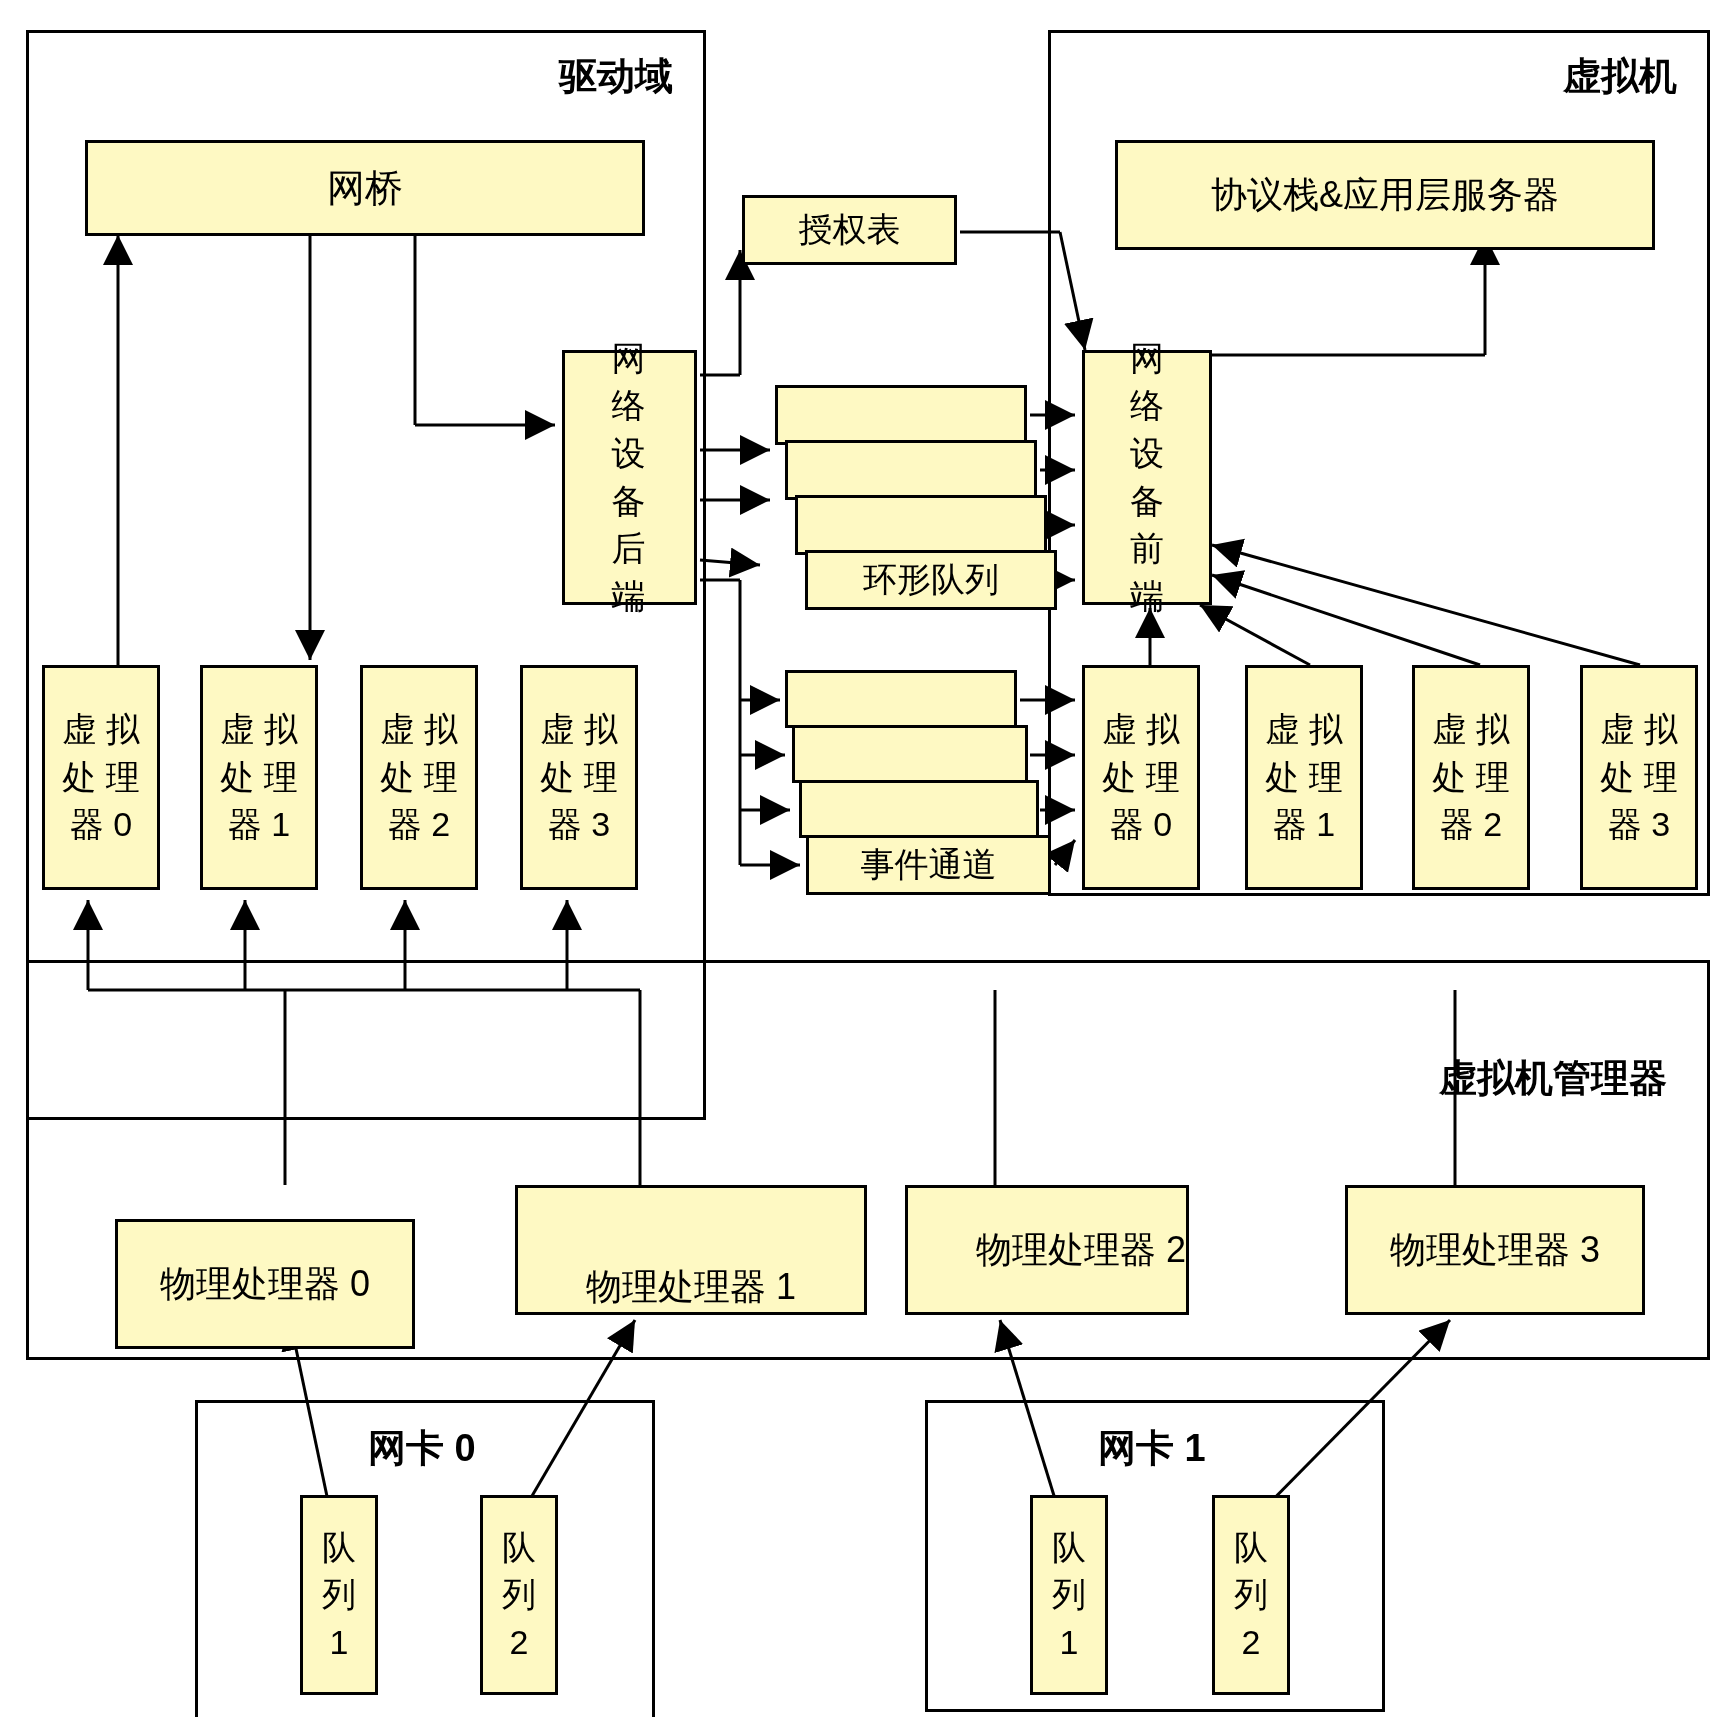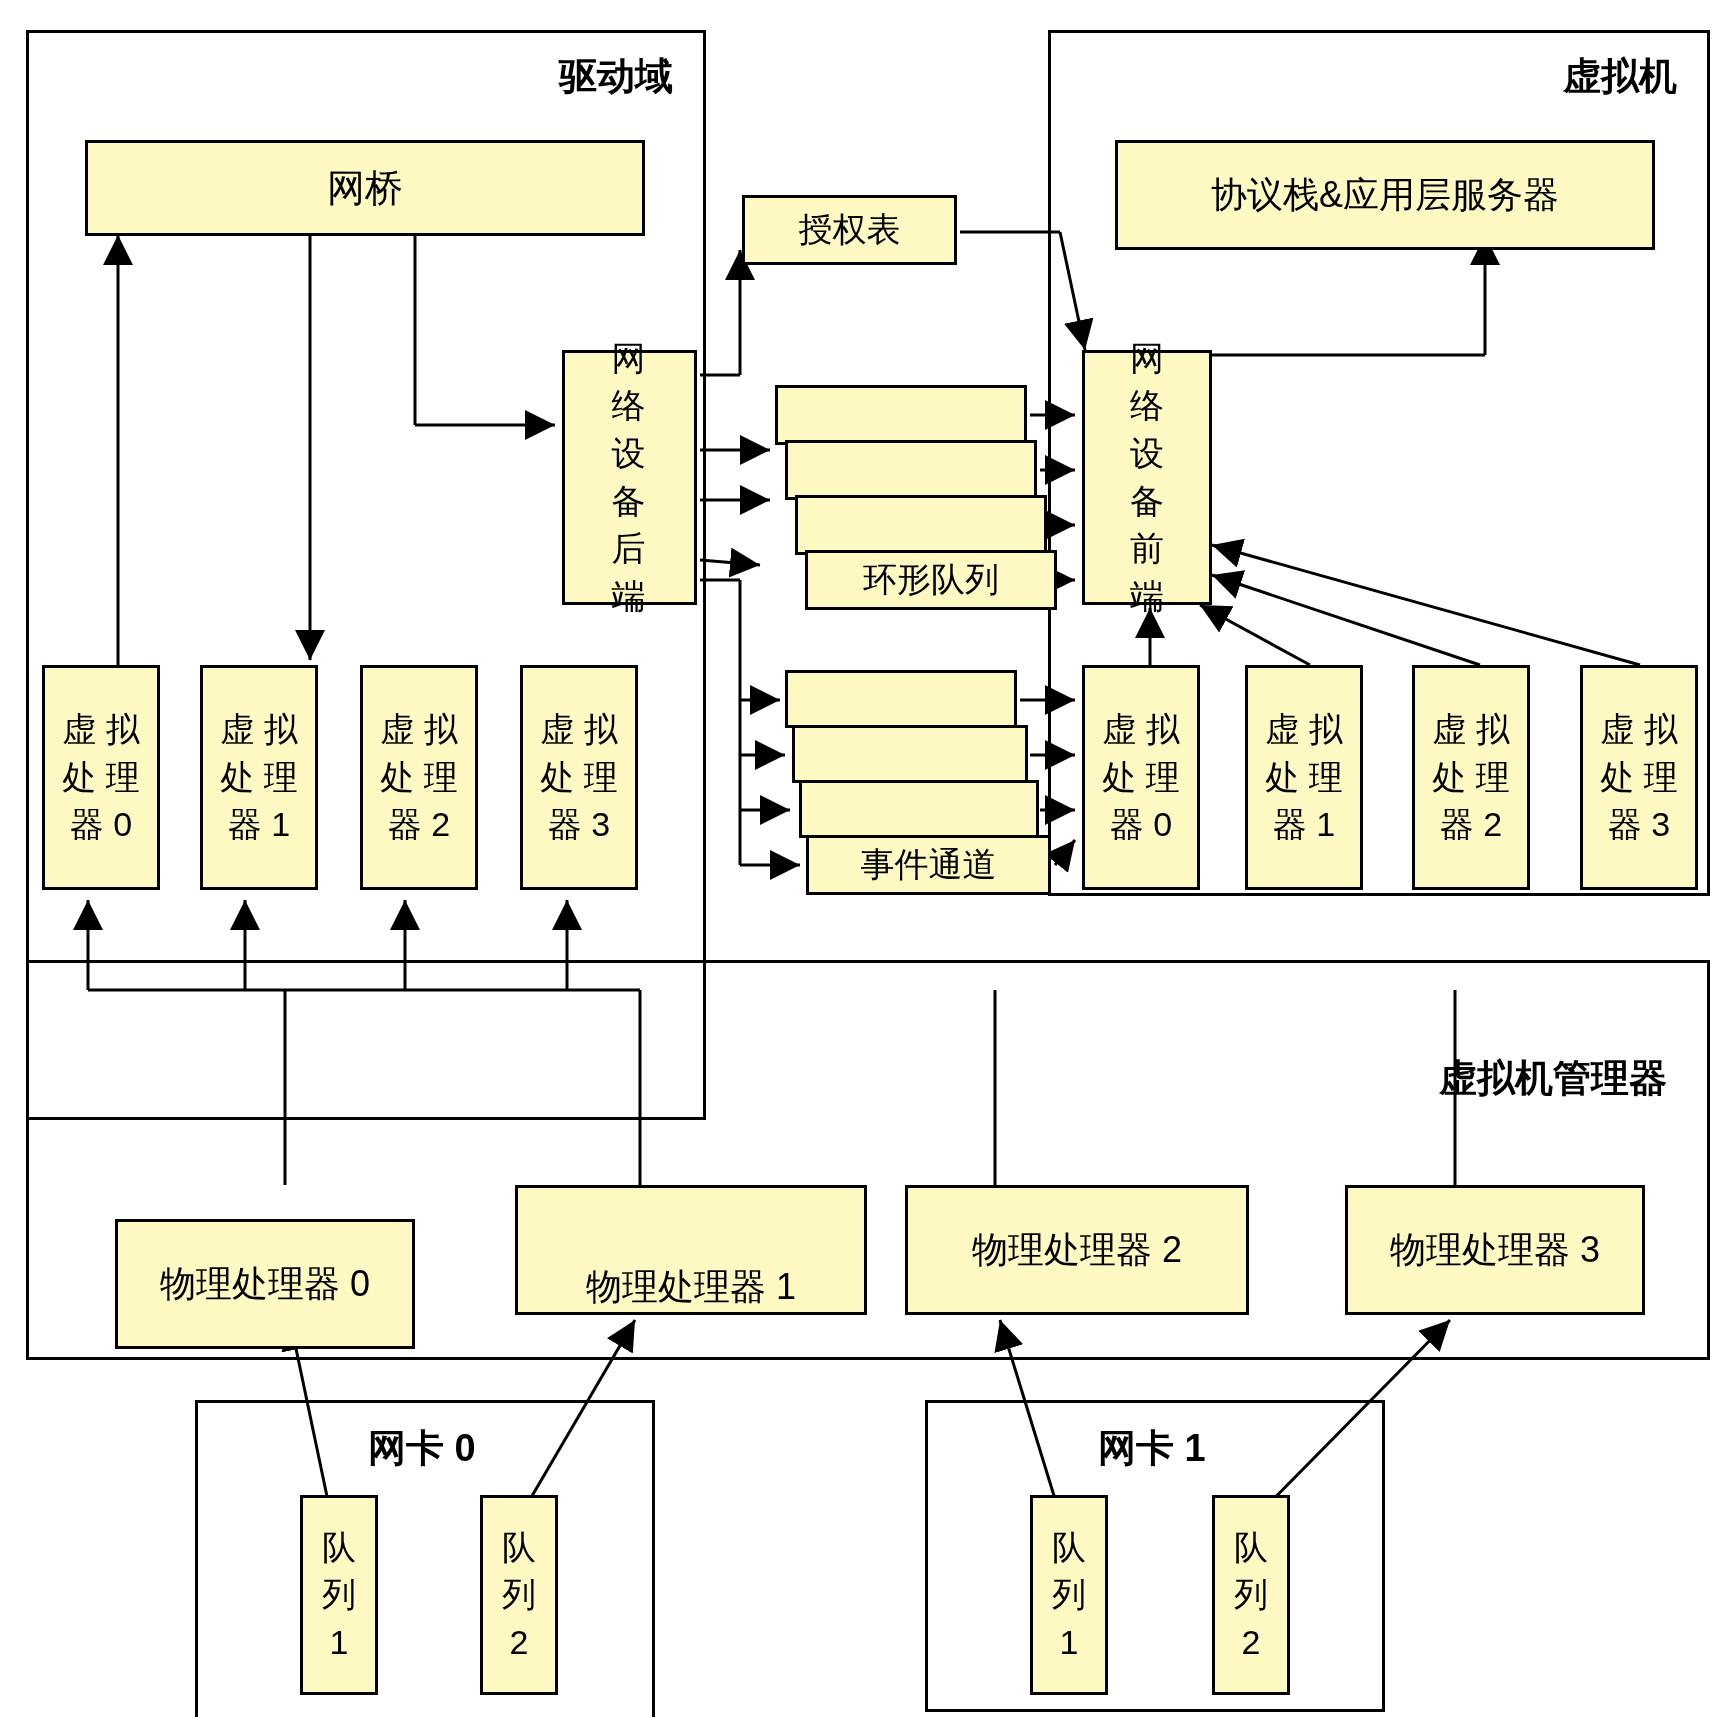--- a/index.html
+++ b/index.html
@@ -181,21 +181,21 @@
 <div class="container" style="left:26px; top:960px; width:1684px; height:400px;font-family:Liberation Mono, monospace;">
   <div class="title-tr bold" style="right:40px; top:90px;">虚拟机管理器</div>
 </div>
 
 <div class="box" style="left:115px; top:1185px; width:300px; height:130px; font-size:36px;margin-top:34px;">
   <span>物理处理器 0</span>
 </div>
 <div class="box" style="left:515px; top:1185px; width:352px; height:130px; font-size:36px;align-items:flex-end;">
   <span>物理处理器 1</span>
 </div>
-<div class="box" style="left:905px; top:1185px; width:344px; height:130px; font-size:36px;">
+<div class="box" style="left:905px; top:1185px; width:284px; height:130px; font-size:36px;justify-content:flex-end;">
   <span>物理处理器 2</span>
 </div>
 <div class="box" style="left:1345px; top:1185px; width:300px; height:130px; font-size:36px;">
   <span>物理处理器 3</span>
 </div>
 
 <div class="container" style="left:195px; top:1400px; width:460px; height:380px;">
   <div class="title-tr bold" style="left:170px; top:20px;">网卡 0</div>
 </div>
 <div class="box vlabel" style="left:300px; top:1495px; width:78px; height:200px; font-size:34px;">

